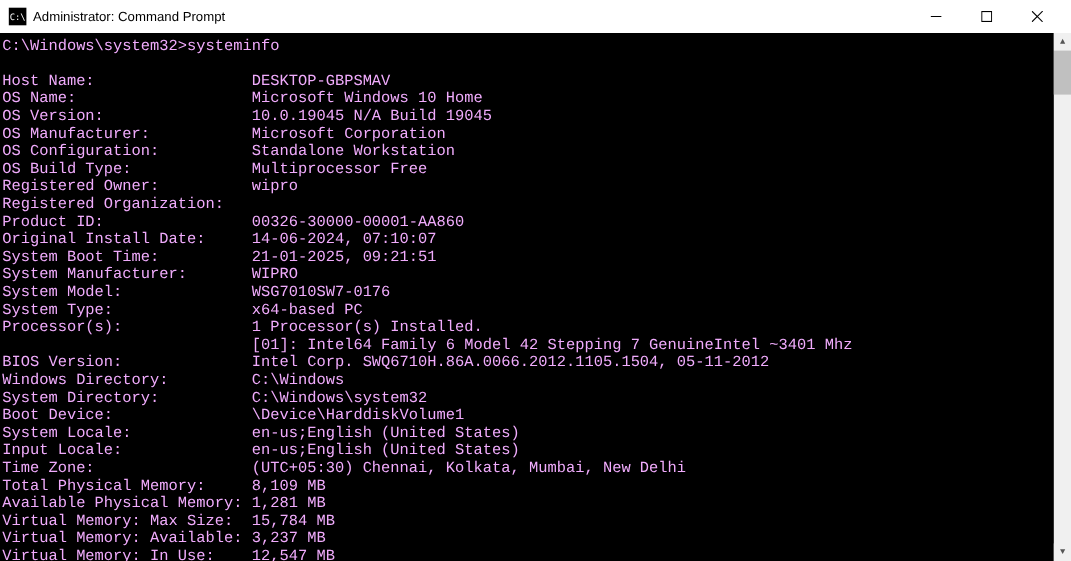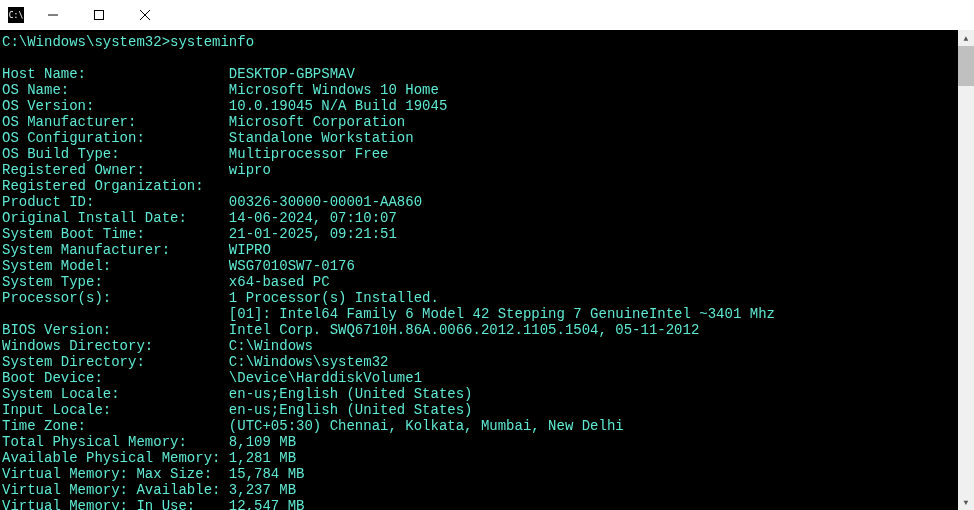--- a/index.html
+++ b/index.html
@@ -49,21 +49,21 @@
       width: 46px;
       height: 30px;
       display: flex;
       align-items: center;
       justify-content: center;
       cursor: pointer;
       font-family: 'Segoe UI', sans-serif;
     }
     .terminal {
       background: #000;
-      color: #5eead4;
+      color: #f0abfc;
       font-family: Consolas, 'Courier New', monospace;
       font-size: 14px;
       line-height: 16px;
       padding: 4px 2px;
       white-space: pre;
       height: calc(510px - 30px);
       overflow: hidden;
       position: relative;
     }
     .scrollbar {
@@ -110,20 +110,21 @@
       display: inline;
     }
   </style>
 </head>
 <body>
 
 <div class="titlebar">
   <div class="titlebar-icon">
     <span>C:\</span>
   </div>
+  <div class="titlebar-title">Administrator: Command Prompt</div>
   <div class="titlebar-controls">
     <div class="titlebar-btn">
       <svg width="10" height="10" viewBox="0 0 10 10">
           <line x1="0" y1="5" x2="10" y2="5" stroke="#000" stroke-width="1"></line>
         </svg>
     </div>
     <div class="titlebar-btn">
       <svg width="10" height="10" viewBox="0 0 10 10">
           <rect x="0.5" y="0.5" width="9" height="9" fill="none" stroke="#000" stroke-width="1"></rect>
         </svg>

